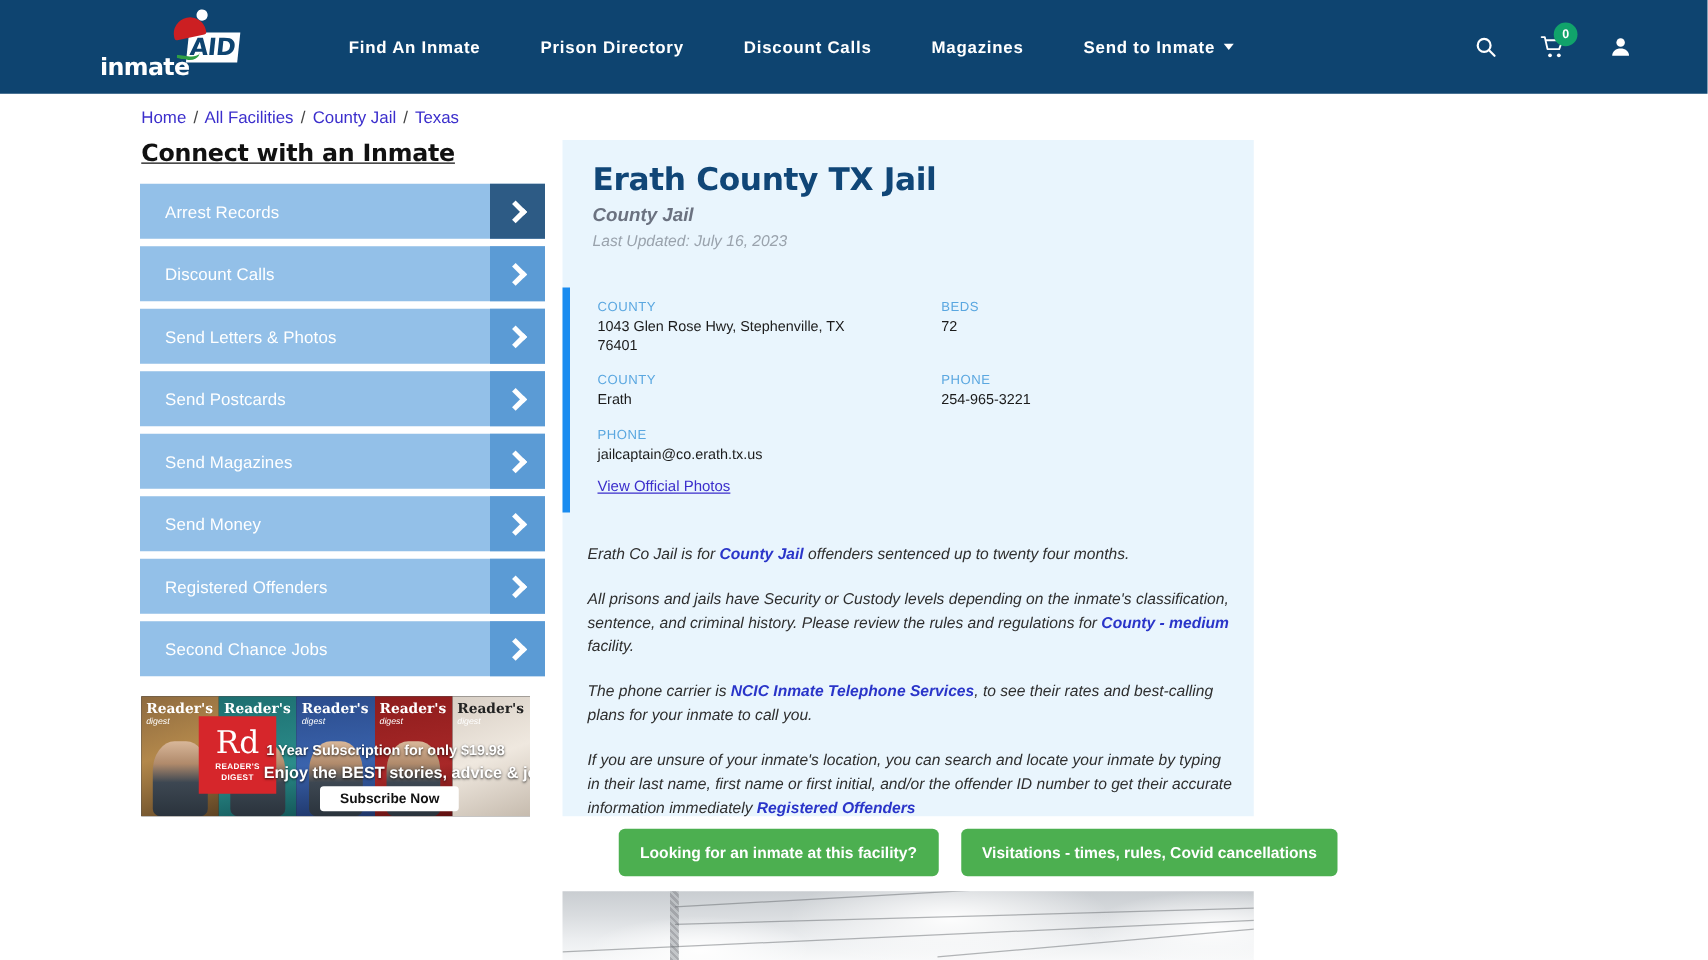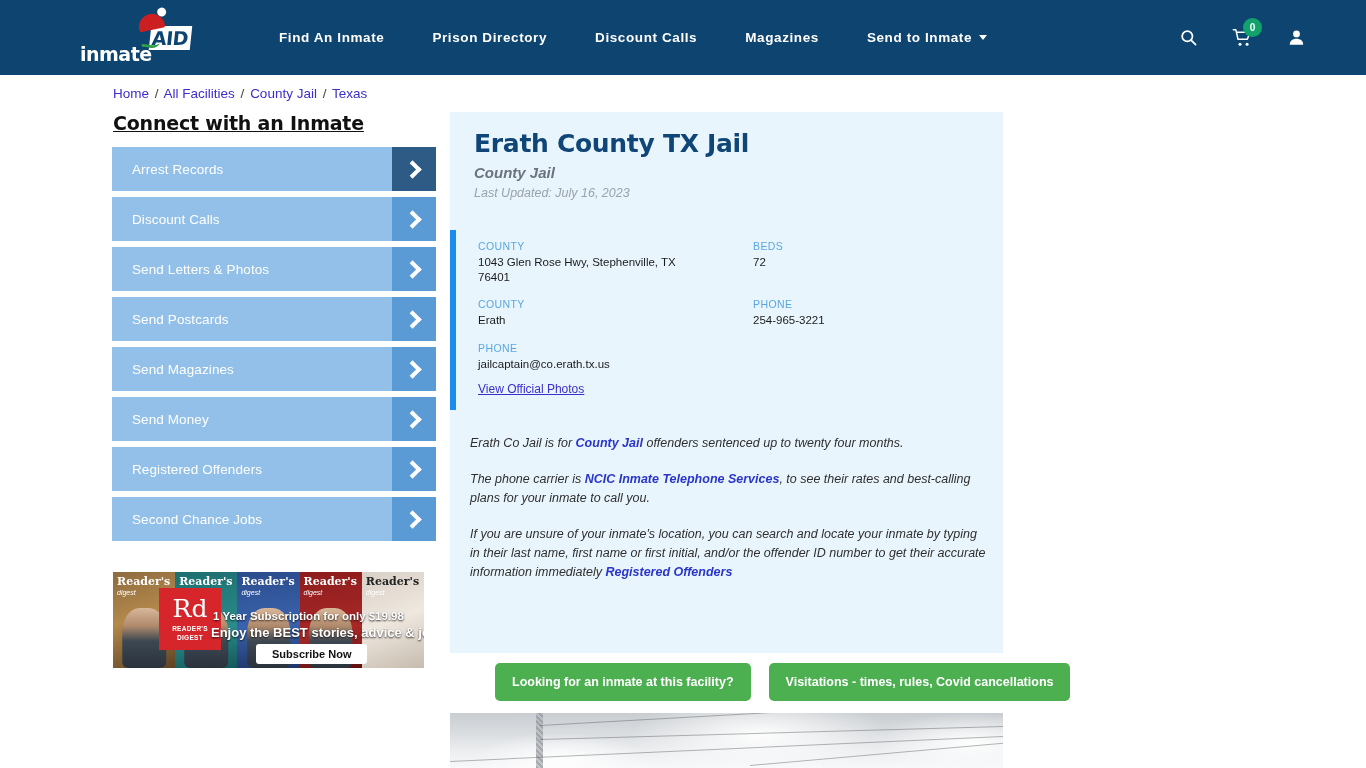--- a/index.html
+++ b/index.html
@@ -156,21 +156,21 @@
   .chev {
     width: 13px; height: 13px;
     border-right: 4px solid #ffffff;
     border-top: 4px solid #ffffff;
     transform: rotate(45deg);
     margin-left: -4px;
   }
 
   
   .ad {
-    position: absolute; left: 113px; top: 572px;
+    position: absolute; left: 113px; top: 557px;
     width: 311px; height: 96px;
     overflow: hidden;
     background: #1a1a1a;
     cursor: pointer;
   }
   .ad-strip { position: absolute; inset: 0; display: flex; }
   .ad-col { flex: 1; position: relative; overflow: hidden; }
   .ad-col .cover-title {
     position: absolute; top: 4px; left: 4px; right: 4px;
     color: #fff; font-size: 11px; font-weight: bold;
@@ -550,20 +550,23 @@
       </div>
     </div>
     <a class="official-link" href="#">View Official Photos</a>
   </div>
 
   <div class="desc">
     <p>
       <span>Erath Co Jail is for </span><a href="#">County Jail</a><span> offenders sentenced up to twenty four months.</span>
     </p>
     <p>
+      <span>All prisons and jails have Security or Custody levels depending on the inmate's classification, sentence, and criminal history. Please review the rules and regulations for </span><a href="#">County - medium</a><span> facility.</span>
+    </p>
+    <p>
       <span>The phone carrier is </span><a href="#">NCIC Inmate Telephone Services</a><span>, to see their rates and best-calling plans for your inmate to call you.</span>
     </p>
     <p>
       <span>If you are unsure of your inmate's location, you can search and locate your inmate by typing in their last name, first name or first initial, and/or the offender ID number to get their accurate information immediately </span><a href="#">Registered Offenders</a>
     </p>
   </div>
 </div>
 
 <div class="green-row">
   <button class="green-btn">Looking for an inmate at this facility?</button>

